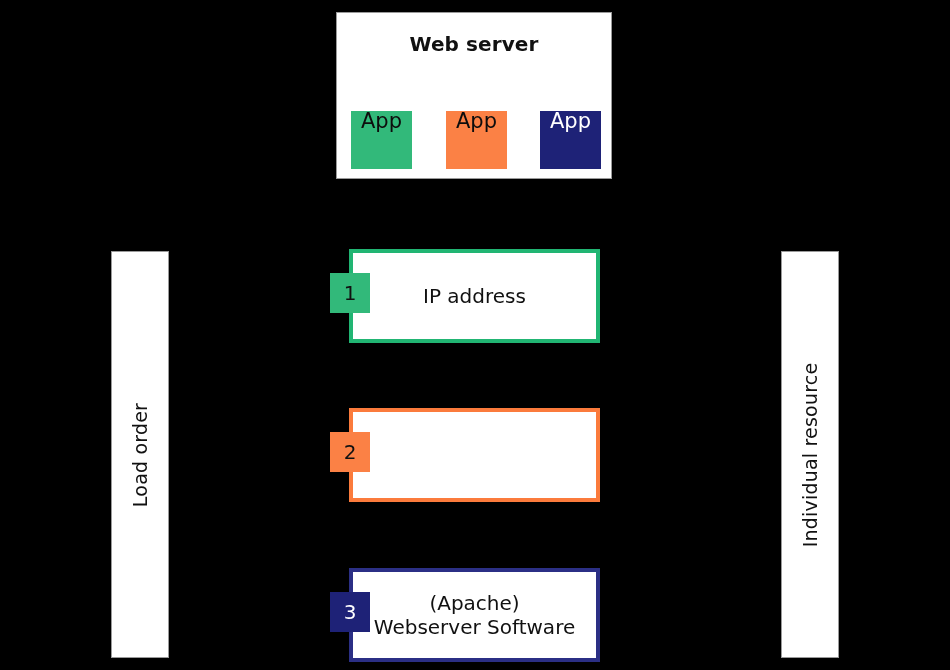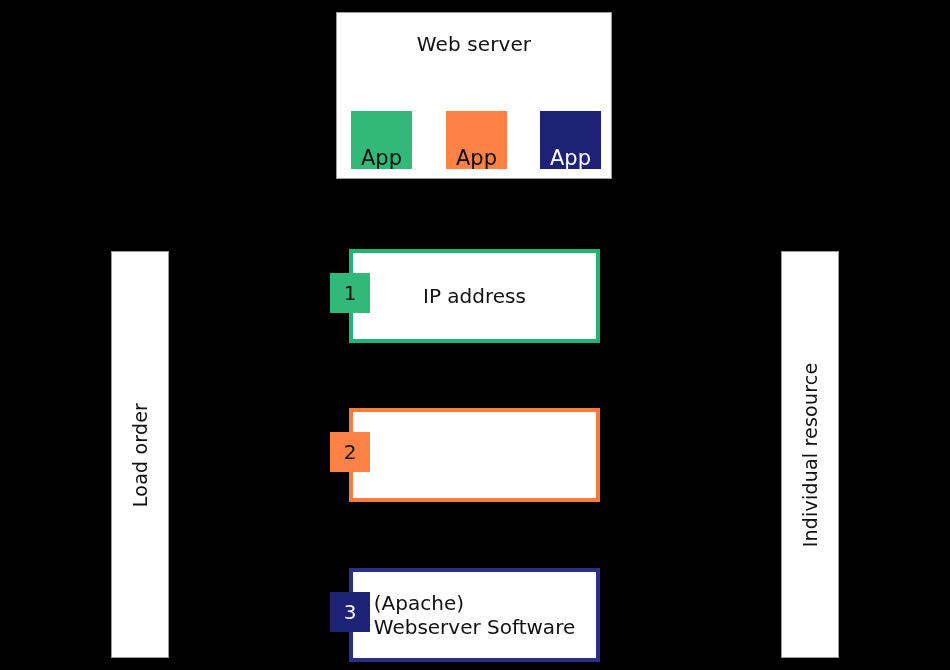--- a/index.html
+++ b/index.html
@@ -32,35 +32,35 @@
   }
   .group-title {
     position: absolute;
     left: 0;
     top: 19px;
     width: 100%;
     text-align: center;
     font-size: 20px;
     line-height: 24px;
     color: #111111;
-    font-weight: 400;
+    font-weight: 700;
     letter-spacing: 0.1px;
   }
   .group-title .line {
     display: block;
   }
 
   
   .app-tile {
     position: absolute;
     top: 98px;
     width: 61px;
     height: 58px;
     display: flex;
-    align-items: flex-end;
+    align-items: flex-start;
     justify-content: center;
     font-size: 21px;
     line-height: 1;
     font-weight: 400;
   }
   .app-tile.app-1 { left: 14px;  background: #32b97a; color: #0d0d0d; }
   .app-tile.app-2 { left: 109px; background: #fb8145; color: #0d0d0d; }
   .app-tile.app-3 { left: 203px; background: #1e2277; color: #ffffff; }
 
   
@@ -103,20 +103,21 @@
     left: 19px;
     top: 0;
     width: 251px;
     height: 94px;
     background: #ffffff;
     box-sizing: border-box;
     border: 4px solid #32b97a;
     display: flex;
     align-items: center;
     justify-content: center;
+    text-align: center;
   }
   .row-1 .resource-box { border-color: #21b573; }
   .row-2 .resource-box { border-color: #fb7b3c; }
   .row-3 .resource-box { border-color: #2b2f85; }
 
   .resource-label {
     font-size: 20px;
     line-height: 24px;
     color: #111111;
     font-weight: 400;

